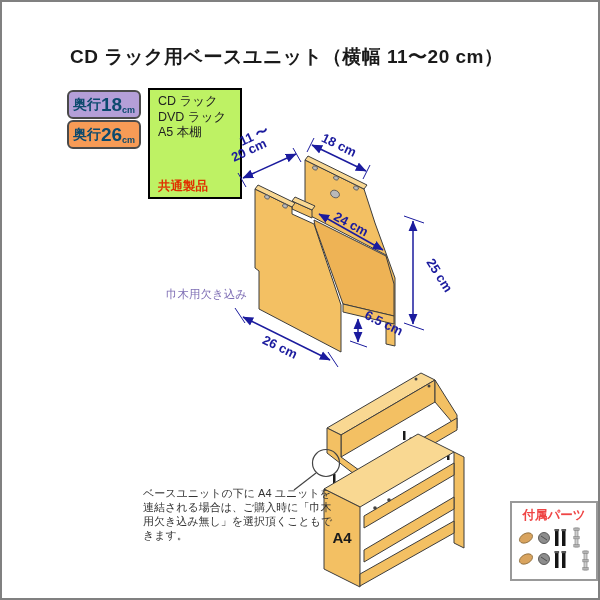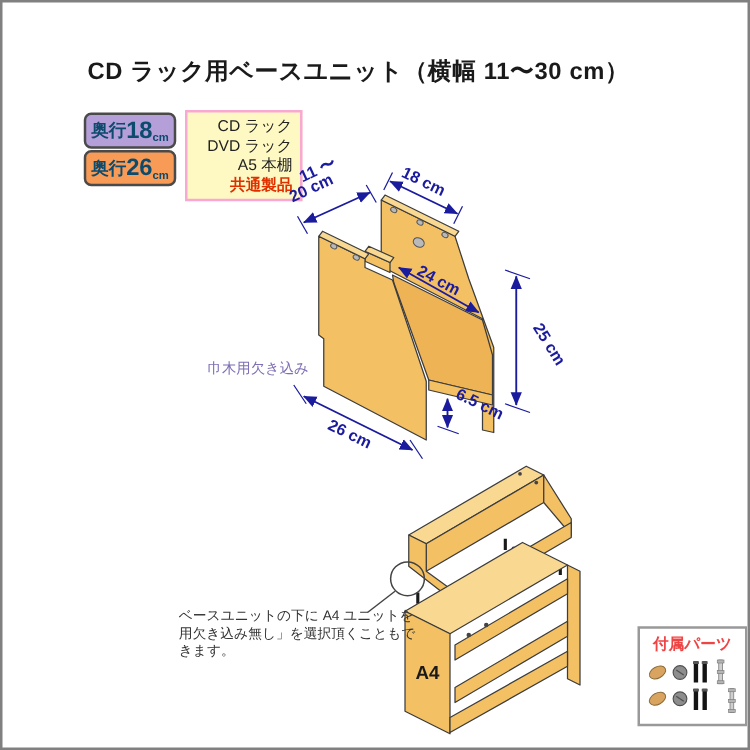--- a/index.html
+++ b/index.html
@@ -18,24 +18,24 @@
     display:flex;align-items:center;justify-content:center;
     color:#0c4a6e;font-weight:bold;
   }
   .depth-badge .prefix{font-size:14px;}
   .depth-badge .value{font-size:19px;line-height:1;}
   .depth-badge .unit{font-size:9px;align-self:flex-end;margin-bottom:2px;margin-top:48px;}
   #badge-18{top:88px;background:#b49fd8;}
   #badge-26{top:118px;background:#f79b56;}
   .compat-box{
     position:absolute;left:146px;top:86px;width:76px;
-    border:2px solid #f9a8d4;background:#fef9c3;padding:4px 6px 3px 8px;text-align:right;
+    border:2px solid #000000;background:#bef264;padding:4px 6px 3px 8px;
   }
   .compat-box .line{font-size:12.5px;color:#222;line-height:15.5px;white-space:nowrap;}
-  .compat-box .line.red{color:#e03000;font-weight:bold;}
+  .compat-box .line.red{color:#e03000;font-weight:bold;margin-top:38px;}
   .note-block{
     position:absolute;left:141px;top:484px;width:168px;
     font-size:11px;color:#333;
   }
   .note-block .nline{line-height:14px;white-space:nowrap;}
   .note-block .spacer{height:8px;}
   .parts-box{
     position:absolute;left:508px;top:499px;width:84px;height:76px;
     border:2px solid #999;background:#fff;
   }
@@ -56,21 +56,21 @@
   .dot{fill:#444;}
   .callout{stroke:#444;stroke-width:1.2;fill:none;}
   .notchtext{fill:#7f6fb5;font-size:11.5px;}
   .a4text{fill:#1a1a1a;font-size:15px;font-weight:bold;}
 </style>
 </head>
 <body>
 
 <div id="canvas">
 
-  <div class="page-title">CD ラック用ベースユニット（横幅 11〜30 cm）</div>
+  <div class="page-title">CD ラック用ベースユニット（横幅 11〜20 cm）</div>
 
   <div class="depth-badge" id="badge-18">
     <span class="prefix">奥行</span>
       <span class="value">18</span>
       <span class="unit">cm</span>
   </div>
   <div class="depth-badge" id="badge-26">
     <span class="prefix">奥行</span>
       <span class="value">26</span>
       <span class="unit">cm</span>
@@ -181,20 +181,21 @@
       <circle class="dot" cx="387" cy="498" r="1.8"></circle>
       <text class="a4text" x="340" y="541" text-anchor="middle">A4</text>
 
       <circle class="callout" cx="324" cy="461" r="13.5"></circle>
       <line class="callout" x1="314" y1="471" x2="292" y2="488"></line>
     </g>
   </svg>
 
   <div class="note-block">
     <div class="nline">ベースユニットの下に A4 ユニットを</div>
+    <div class="nline">連結される場合は、ご購入時に「巾木</div>
     <div class="nline">用欠き込み無し」を選択頂くこともで</div>
     <div class="nline">きます。</div>
     <div class="spacer"></div>
   </div>
 
   <div class="parts-box">
     <div class="pb-title">付属パーツ</div>
     <svg width="80" height="48" viewBox="0 0 80 48" style="position:relative;left:2px;top:2px;">
 
       <g>

